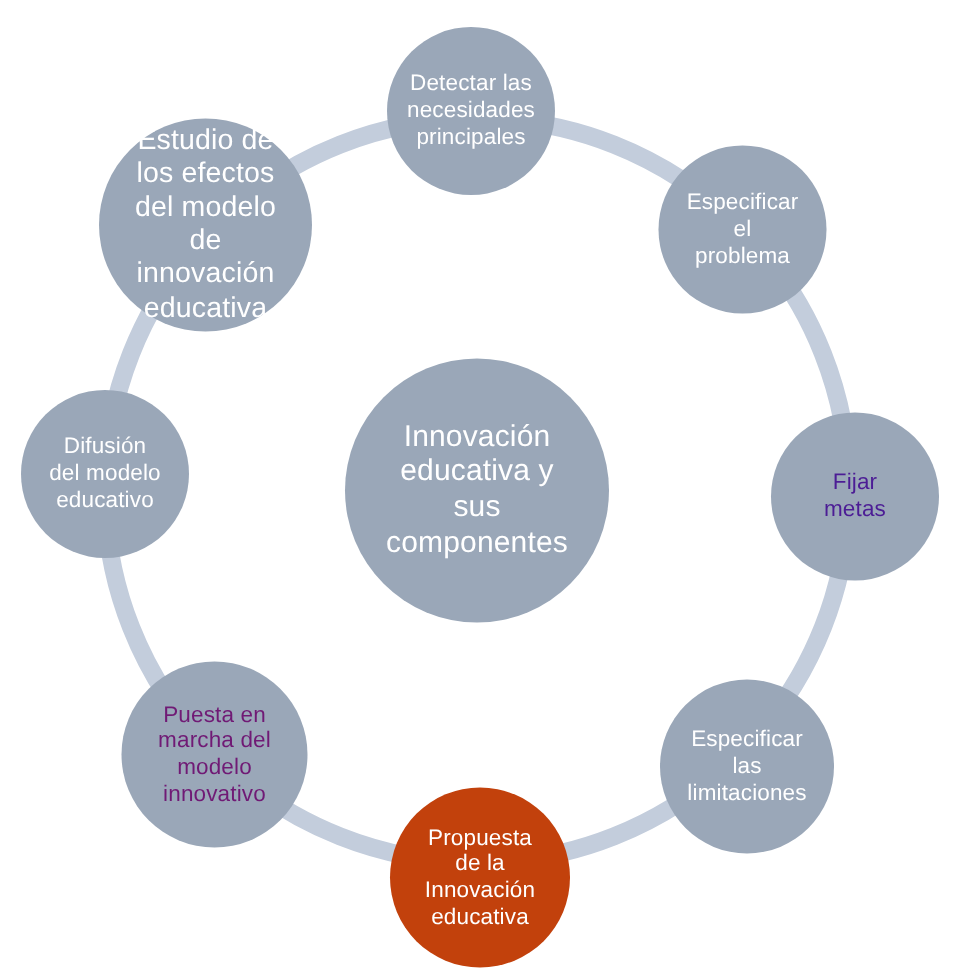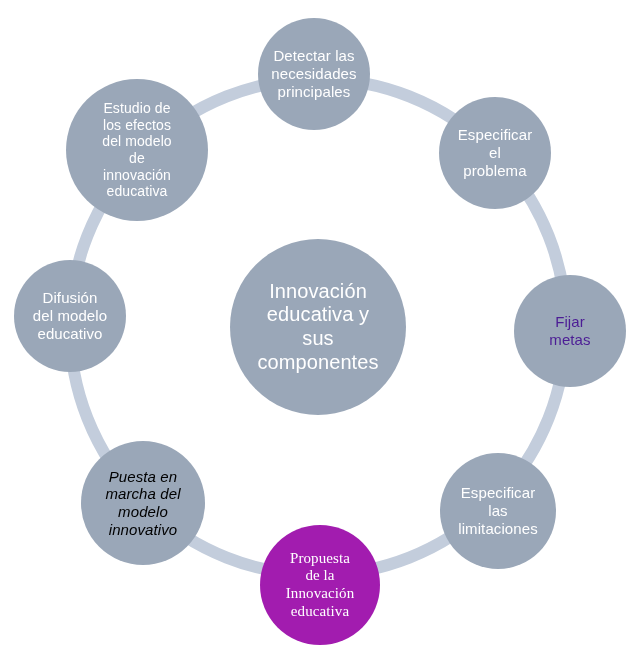--- a/index.html
+++ b/index.html
@@ -48,21 +48,21 @@
     white-space: pre-line;
   }
   #center-node {
     font-size: 20px;
   }
   .outer-node {
     font-size: 15px;
     align-items: center;
   }
   #node-estudio-efectos {
-    font-size: 14px;
+    font-size: 19px;
   }
 </style>
 </head>
 <body style="background: rgb(255, 255, 255);">
 
 <div id="diagram" style="background: rgb(255, 255, 255);">
 
   <svg id="ring-layer" viewBox="0 0 637 653" aria-hidden="true">
     <circle id="ring-circle" cx="318" cy="327" r="248" fill="none" stroke="#c3cddc" stroke-width="12"></circle>
   </svg>
@@ -90,28 +90,28 @@
     <span class="node-label">Fijar
 metas</span>
   </div>
 
   <div class="node outer-node" id="node-especificar-limitaciones" style="width: 116px; height: 116px; left: 440px; top: 453px; background: rgb(154, 167, 184); color: rgb(255, 255, 255);">
     <span class="node-label">Especificar
 las
 limitaciones</span>
   </div>
 
-  <div class="node outer-node" id="node-propuesta-innovacion" style="width: 120px; height: 120px; left: 260px; top: 525px; background: #a21caf; color: rgb(255, 255, 255); font-family: Liberation Serif, serif;">
+  <div class="node outer-node" id="node-propuesta-innovacion" style="width: 120px; height: 120px; left: 260px; top: 525px; background: #c2410c; color: rgb(255, 255, 255);">
     <span class="node-label">Propuesta
 de la
 Innovación
 educativa</span>
   </div>
 
-  <div class="node outer-node" id="node-puesta-en-marcha" style="width: 124px; height: 124px; left: 81px; top: 441px; background: rgb(154, 167, 184); color: #000000; font-style: italic;">
+  <div class="node outer-node" id="node-puesta-en-marcha" style="width: 124px; height: 124px; left: 81px; top: 441px; background: rgb(154, 167, 184); color: #701a75;">
     <span class="node-label">Puesta en
 marcha del
 modelo
 innovativo</span>
   </div>
 
   <div class="node outer-node" id="node-difusion-modelo" style="width: 112px; height: 112px; left: 14px; top: 260px; background: rgb(154, 167, 184); color: rgb(255, 255, 255);">
     <span class="node-label">Difusión
 del modelo
 educativo</span>

